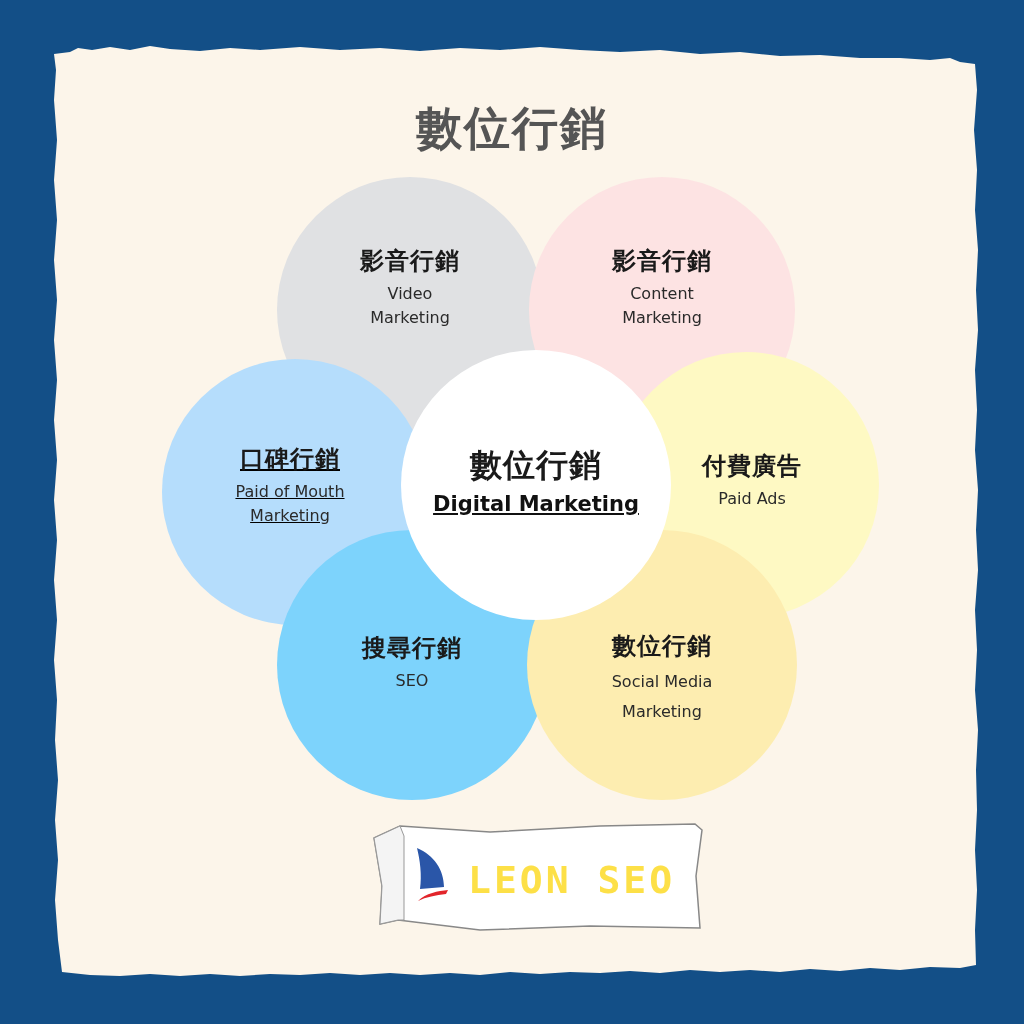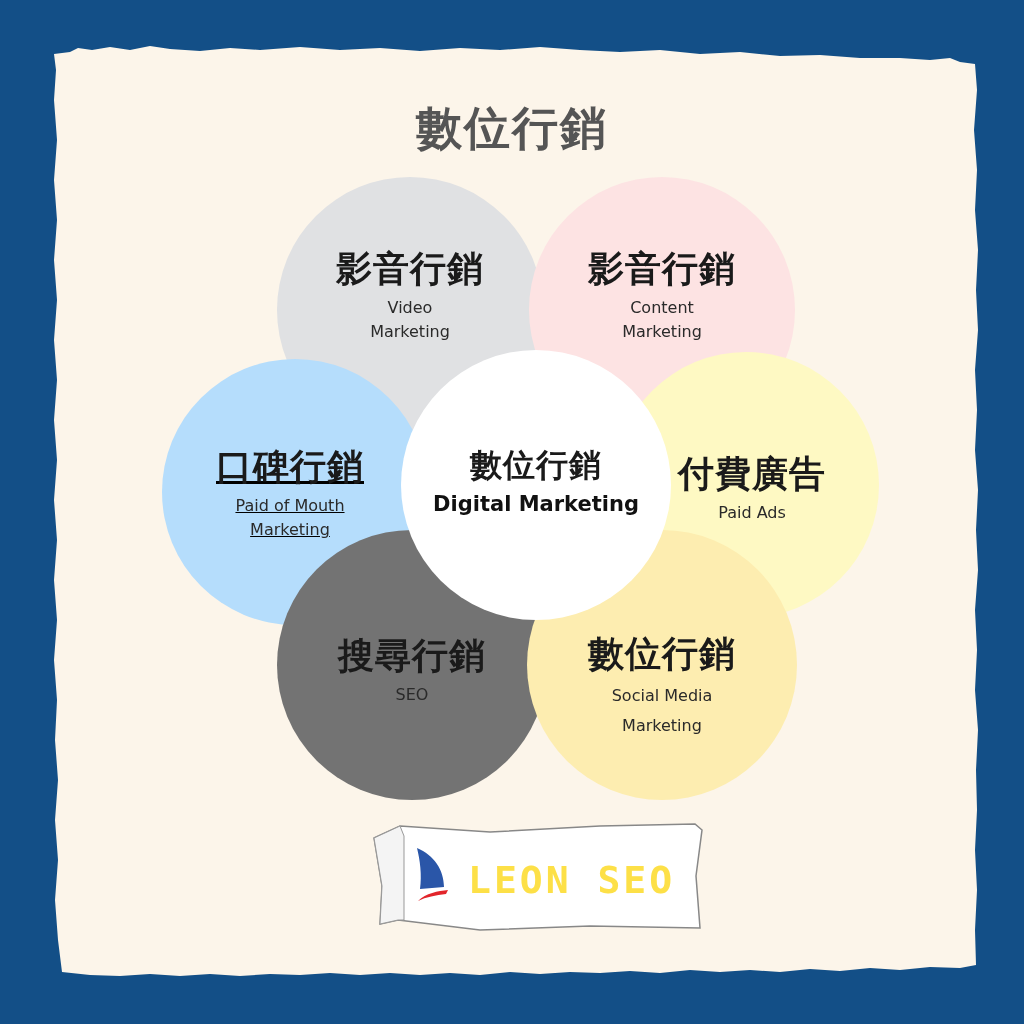--- a/index.html
+++ b/index.html
@@ -17,28 +17,28 @@
     position: absolute; left: 0; width: 1024px; top: 98px;
     text-align: center; font-size: 46px; font-weight: bold;
     color: #555555; letter-spacing: 2px;
   }
   .circle {
     position: absolute; border-radius: 50%;
     display: flex; flex-direction: column; align-items: center; justify-content: flex-start;
     box-sizing: border-box; text-align: center;
   }
   .circle .zh {
-    font-size: 36px; font-weight: bold; color: #1a1a1a; letter-spacing: 1px;
+    font-size: 24px; font-weight: bold; color: #1a1a1a; letter-spacing: 1px;
     line-height: 1.2;
   }
   .circle .en {
     font-size: 16px; color: #2a2a2a; line-height: 24px; margin-top: 6px;
     white-space: pre-line;
   }
-  .circle.center .en { font-weight: bold; font-size: 21px; color: #111; margin-top: 8px; }
+  .circle.center .en { font-weight: bold; font-size: 21px; color: #111; margin-top: 8px; text-decoration: underline; }
   .circle.center .zh { font-size: 32px; }
   .banner {
     position: absolute; left: 370px; top: 816px; width: 334px; height: 118px;
   }
   .banner-text {
     position: absolute; left: 468px; top: 858px;
     font-family: "DejaVu Sans Mono", "Liberation Mono", monospace;
     font-weight: bold; font-size: 38px; color: #fde047; letter-spacing: 3px;
   }
 </style>
@@ -71,21 +71,21 @@
   <div class="zh">口碑行銷</div>
   <div class="en">Paid of Mouth
 Marketing</div>
 </div>
 
 <div class="circle" style="left:613px; top:352px; width:266px; height:266px; background:#fef9c3; padding-top:100px; padding-left:12px;">
   <div class="zh">付費廣告</div>
   <div class="en">Paid Ads</div>
 </div>
 
-<div class="circle" style="left:277px; top:530px; width:270px; height:270px; background:#737373; padding-top:104px;">
+<div class="circle" style="left:277px; top:530px; width:270px; height:270px; background:#7dd3fc; padding-top:104px;">
   <div class="zh">搜尋行銷</div>
   <div class="en">SEO</div>
 </div>
 
 <div class="circle" style="left:527px; top:530px; width:270px; height:270px; background:#fdedb0; padding-top:102px;">
   <div class="zh">數位行銷</div>
   <div class="en" style="line-height:30px;">Social Media
 Marketing</div>
 </div>
 

